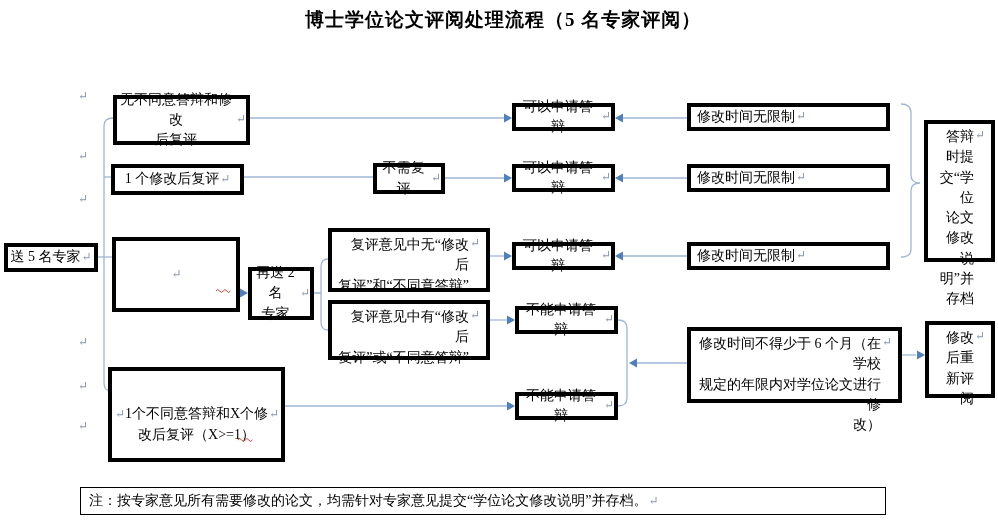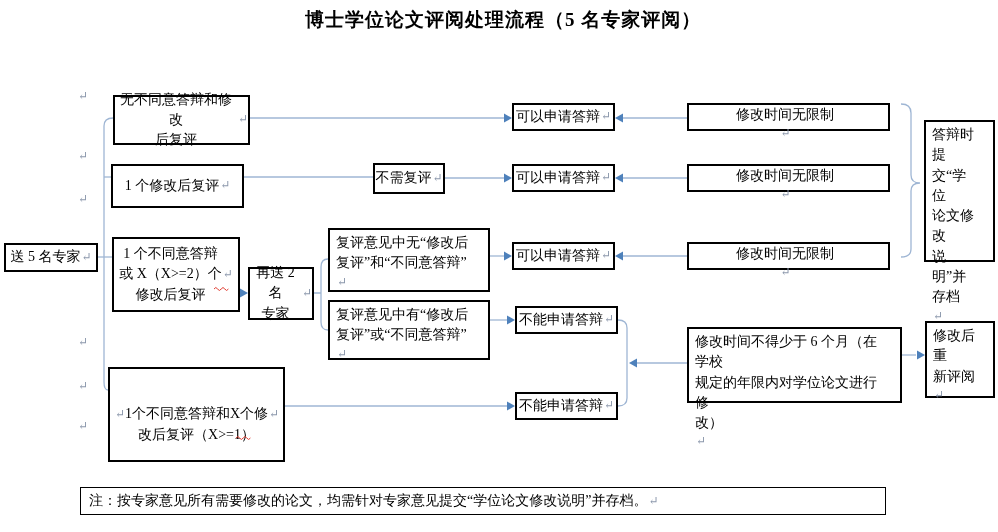--- a/index.html
+++ b/index.html
@@ -1,25 +1,25 @@
 <!DOCTYPE html>
 <html><head>
 <meta charset="utf-8">
 <style>
   html,body{margin:0;padding:0;background:#fff;}
   .canvas{position:relative;width:998px;height:532px;background:#fff;overflow:hidden;
           font-family:"Liberation Serif","DejaVu Serif",serif;color:#000;}
   .wires{position:absolute;left:0;top:0;width:998px;height:532px;}
   .title{position:absolute;top:3px;left:0;width:100%;text-align:center;margin:4px;
          font-size:19px;font-weight:bold;letter-spacing:1px;}
-  .node{position:absolute;border:2px solid #000000;background:#fff;box-sizing:border-box;
+  .node{position:absolute;border:4px solid #000000;background:#fff;box-sizing:border-box;
         display:flex;align-items:center;justify-content:center;text-align:center;
         font-size:14px;line-height:1.45;}
   .lbl{white-space:pre-line;}
-  .align-left{justify-content:flex-start;text-align:left;padding-left:6px;padding-right:13px;flex-direction:column;}
+  .align-left{justify-content:flex-start;text-align:right;padding-left:6px;padding-right:6px;}
   .align-top{align-items:flex-start;padding-top:3px;}
   .mark{color:#8d99ad;font-size:12px;padding-left:1px;}
   .pmark{position:absolute;color:#8d99ad;font-size:12px;line-height:1;}
   .squiggle{position:absolute;}
   .note{position:absolute;left:80px;top:487px;width:806px;height:28px;border:1px solid #000;
         box-sizing:border-box;display:flex;align-items:center;justify-content:flex-start;
         text-align:right;padding-left:8px;font-size:14px;background:#fff;}
 </style>
 </head>
 <body>
@@ -82,29 +82,26 @@
     <span class="lbl">送 5 名专家</span>
       <span class="mark">↵</span>
   </div>
 
   <div class="node" style="left:113px;top:95px;width:137px;height:50px">
     <span class="lbl">无不同意答辩和修改
 后复评</span>
       <span class="mark">↵</span>
   </div>
 
-  <div class="node" style="left:111px;top:164px;width:133px;height:44px">
+  <div class="node" style="left:111px;top:164px;width:133px;height:31px">
     <span class="lbl">1 个修改后复评</span>
       <span class="mark">↵</span>
   </div>
 
   <div class="node" style="left:112px;top:237px;width:128px;height:75px">
-    <span class="lbl">1 个不同意答辩
-或 X（X&gt;=2）个
-修改后复评</span>
       <span class="mark">↵</span>
     <svg class="squiggle" style="left:100px;top:47px" width="15" height="5">
       <path d="M0,3 q1.8,-3 3.6,0 t3.6,0 t3.6,0 t3.6,0" stroke="#e03c31" fill="none" stroke-width="1"></path>
     </svg>
   </div>
 
   <div class="node" style="left:108px;top:367px;width:177px;height:95px">
       <span class="mark">↵</span>
       <span class="lbl">
 1个不同意答辩和X个修

